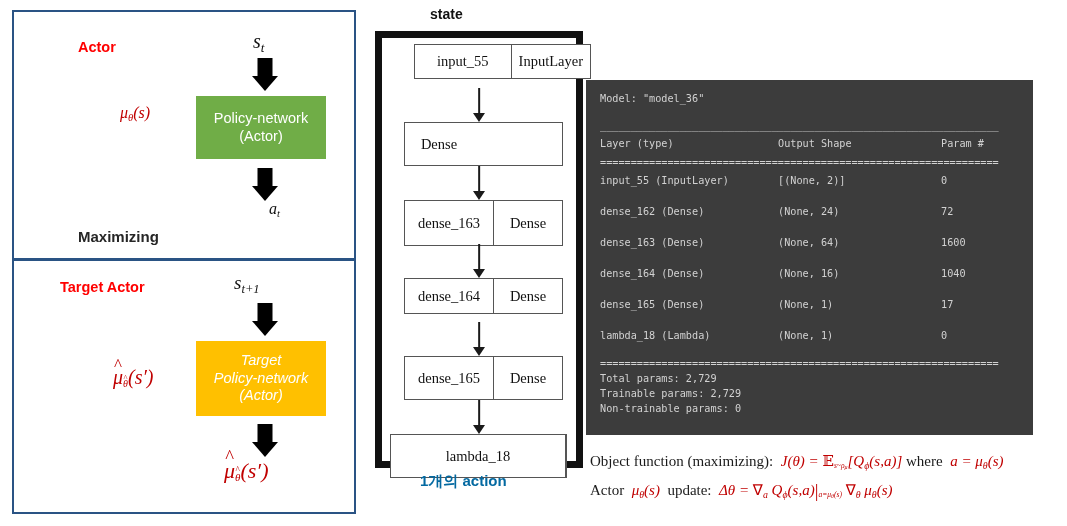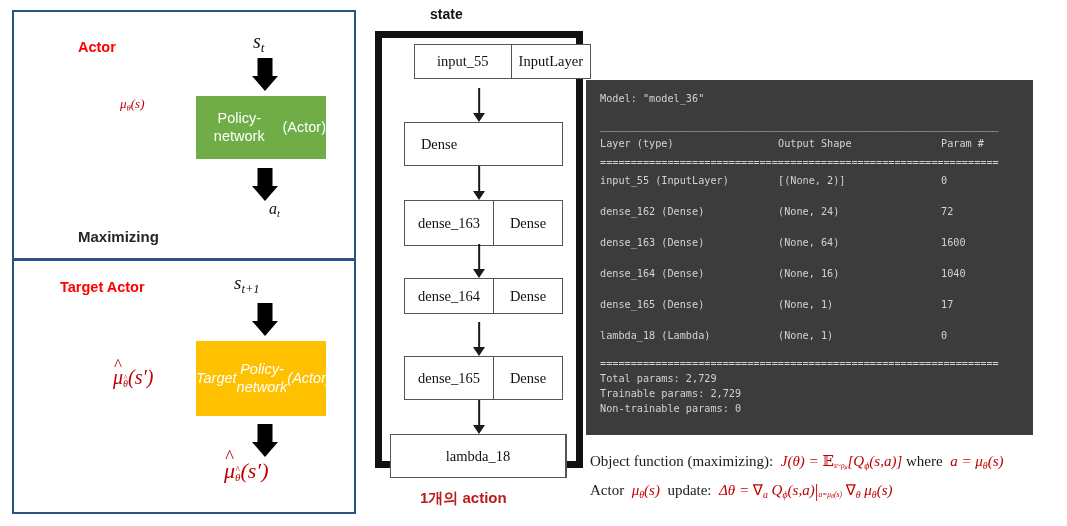--- a/index.html
+++ b/index.html
@@ -24,39 +24,39 @@
     position:absolute;color:#262626;font-weight:bold;font-size:15px;
     white-space:nowrap;
   }
   .mathlbl{
     position:absolute;font-family:"Liberation Serif",serif;
     font-style:italic;white-space:nowrap;color:#111;
   }
   .mathred{color:#c00000;}
 
   .netbox{
-    position:absolute;display:flex;flex-direction:row;
-    align-items:center;justify-content:flex-start;
+    position:absolute;display:flex;flex-direction:column;
+    align-items:center;justify-content:center;
     color:#ffffff;font-size:14.5px;line-height:1.22;text-align:center;
   }
   #policy-network-box{left:196px;top:96px;width:130px;height:63px;background:#70ad47;}
   #target-policy-network-box{left:196px;top:341px;width:130px;height:75px;background:#ffc000;font-style:italic;}
 
   
   .blockarrow{position:absolute;}
   .blockarrow .shaft{position:absolute;background:#000;left:50%;transform:translateX(-50%);}
   .blockarrow .head{
     position:absolute;left:50%;transform:translateX(-50%);
     width:0;height:0;border-left:13px solid transparent;
     border-right:13px solid transparent;border-top:15px solid #000;
   }
 
   
   #state-label{position:absolute;left:430px;top:6px;font-weight:bold;font-size:14px;color:#111;}
-  #action-label{position:absolute;left:420px;top:489px;font-weight:bold;font-size:15px;color:#b91c1c;}
+  #action-label{position:absolute;left:420px;top:472px;font-weight:bold;font-size:15px;color:#0369a1;}
   #graph-frame{
     position:absolute;left:375px;top:31px;width:208px;height:437px;
     border:7px solid #111;background:#fff;box-sizing:border-box;
   }
   .graph-node{
     position:absolute;display:flex;border:1.6px solid #555;background:#fff;
     box-sizing:border-box;font-family:"Liberation Serif",serif;font-size:14.5px;color:#111;
   }
   .graph-node .cellA,.graph-node .cellB{
     display:flex;align-items:center;justify-content:center;padding:0 7px;
@@ -116,21 +116,21 @@
 <div class="blockarrow" style="left:248px;top:58px;width:34px;height:33px;">
   <div class="shaft" style="top:0;width:15px;height:19px;"></div>
   <div class="head" style="top:18px;"></div>
 </div>
 
 <div id="policy-network-box" class="netbox">
   <span>Policy-network</span>
   <span>(Actor)</span>
 </div>
 
-<div class="mathlbl mathred" style="left:120px;top:96px;font-size:13px;">
+<div class="mathlbl mathred" style="left:120px;top:104px;font-size:16px;">
   <i>μ</i><sub>θ</sub><span class="rm" style="font-style:italic;">(s)</span>
 </div>
 
 <div class="blockarrow" style="left:248px;top:168px;width:34px;height:33px;">
   <div class="shaft" style="top:0;width:15px;height:19px;"></div>
   <div class="head" style="top:18px;"></div>
 </div>
 
 <div class="mathlbl" style="left:253px;top:200px;font-size:16px;margin-left:16px;">
   <i>a</i><sub>t</sub>

